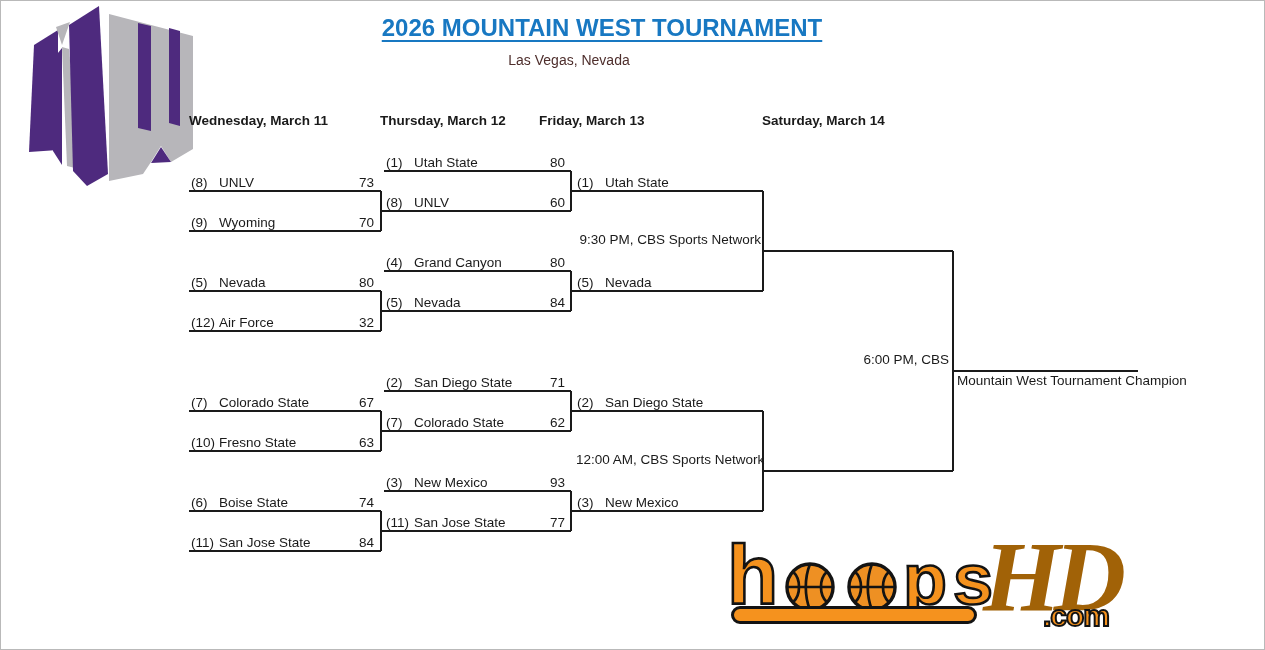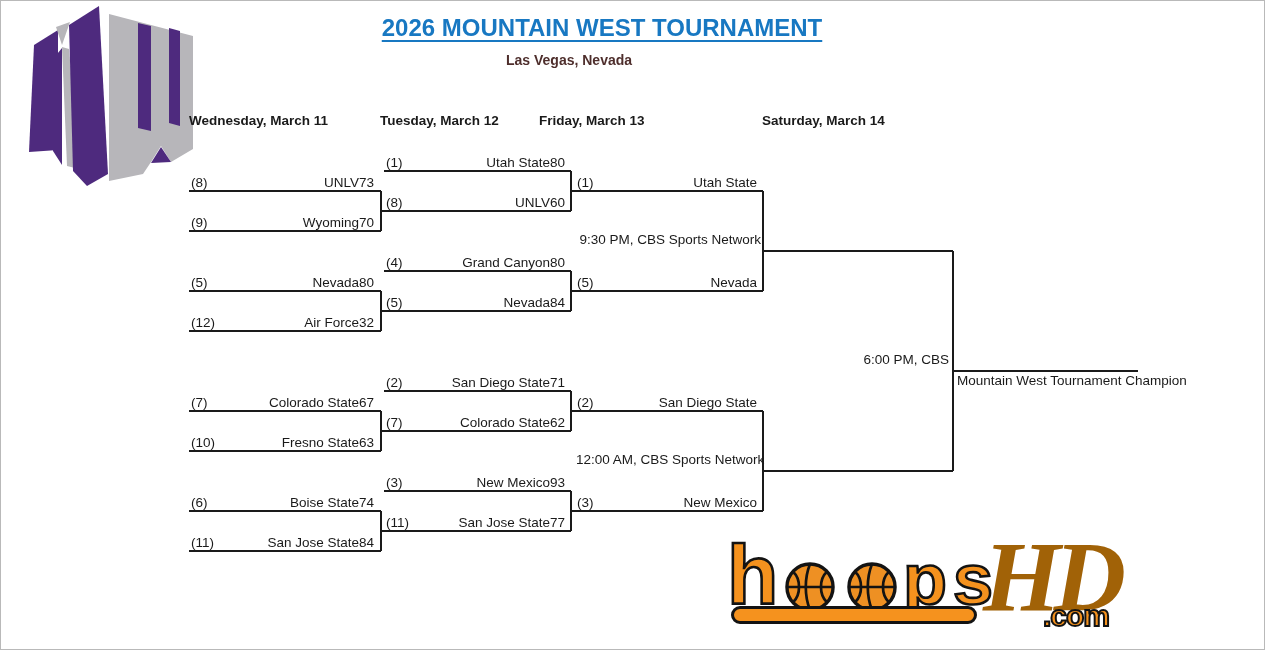--- a/index.html
+++ b/index.html
@@ -8,32 +8,32 @@
     font-family:"Liberation Sans","DejaVu Sans",sans-serif;color:#1a1a1a;
     box-sizing:border-box;border:1px solid #b9b9b9;padding-left:42px;
   }
   .title{
     position:absolute;left:601px;top:13px;transform:translateX(-50%);
     font-size:24px;font-weight:700;color:#1878c2;white-space:nowrap;
     text-decoration:underline;text-decoration-thickness:2px;text-underline-offset:4px;
   }
   .subtitle{
     position:absolute;left:568px;top:51px;transform:translateX(-50%);
-    font-size:14px;color:#4e2e2c;white-space:nowrap;font-weight:bold;
+    font-size:14px;color:#4e2e2c;white-space:nowrap;
   }
   .colhead{
     position:absolute;top:112px;width:192px;height:18px;text-align:left;
     font-weight:700;font-size:13.5px;white-space:nowrap;
   }
   .slot{
     position:absolute;height:19px;display:flex;align-items:flex-end;
     font-size:13.5px;line-height:16px;white-space:nowrap;
   }
   .seed{flex:none;width:27px;}
-  .team{flex:1;padding-left:1px;overflow:hidden;text-align:right;}
+  .team{flex:1;padding-left:1px;overflow:hidden;}
   .score{flex:none;padding-right:3px;}
   .time{
     position:absolute;height:19px;font-size:13.5px;line-height:16px;
     text-align:right;white-space:nowrap;
   }
   .champ{
     position:absolute;left:956px;top:372px;width:280px;height:19px;
     font-size:13.5px;line-height:16px;white-space:nowrap;
   }
   .lines{position:absolute;left:0;top:0;}
@@ -76,21 +76,21 @@
     <path fill="#4e2a7e" d="M23,42 L47,27 L47,147 L18,149 Z"></path>
     <path fill="#4e2a7e" d="M42,56 L51,45 L51,162 L42,148 Z"></path>
     <path fill="#4e2a7e" d="M58,22 L88,3 L97,171 L76,183 L62,168 Z"></path>
     <path fill="#b7b6ba" d="M45,24 L51,42 L59,19 Z"></path>
   </svg>
 
   <div class="title">2026 MOUNTAIN WEST TOURNAMENT</div>
   <div class="subtitle">Las Vegas, Nevada</div>
 
   <div class="colhead" style="left:188px">Wednesday, March 11</div>
-  <div class="colhead" style="left:379px">Tuesday, March 12</div>
+  <div class="colhead" style="left:379px">Thursday, March 12</div>
   <div class="colhead" style="left:538px">Friday, March 13</div>
   <div class="colhead" style="left:761px">Saturday, March 14</div>
 
   <svg class="lines" width="1265" height="650" viewBox="0 0 1265 650">
     <path stroke="#1a1a1a" stroke-width="1.5" fill="none" shape-rendering="crispEdges" d="
       M188 190H380 M188 230H380 M188 290H380 M188 330H380
       M188 410H380 M188 450H380 M188 510H380 M188 550H380
       M383 170H570 M380 210H570 M383 270H570 M380 310H570
       M383 390H570 M380 430H570 M383 490H570 M380 530H570
       M570 190H762 M570 290H762 M570 410H762 M570 510H762

